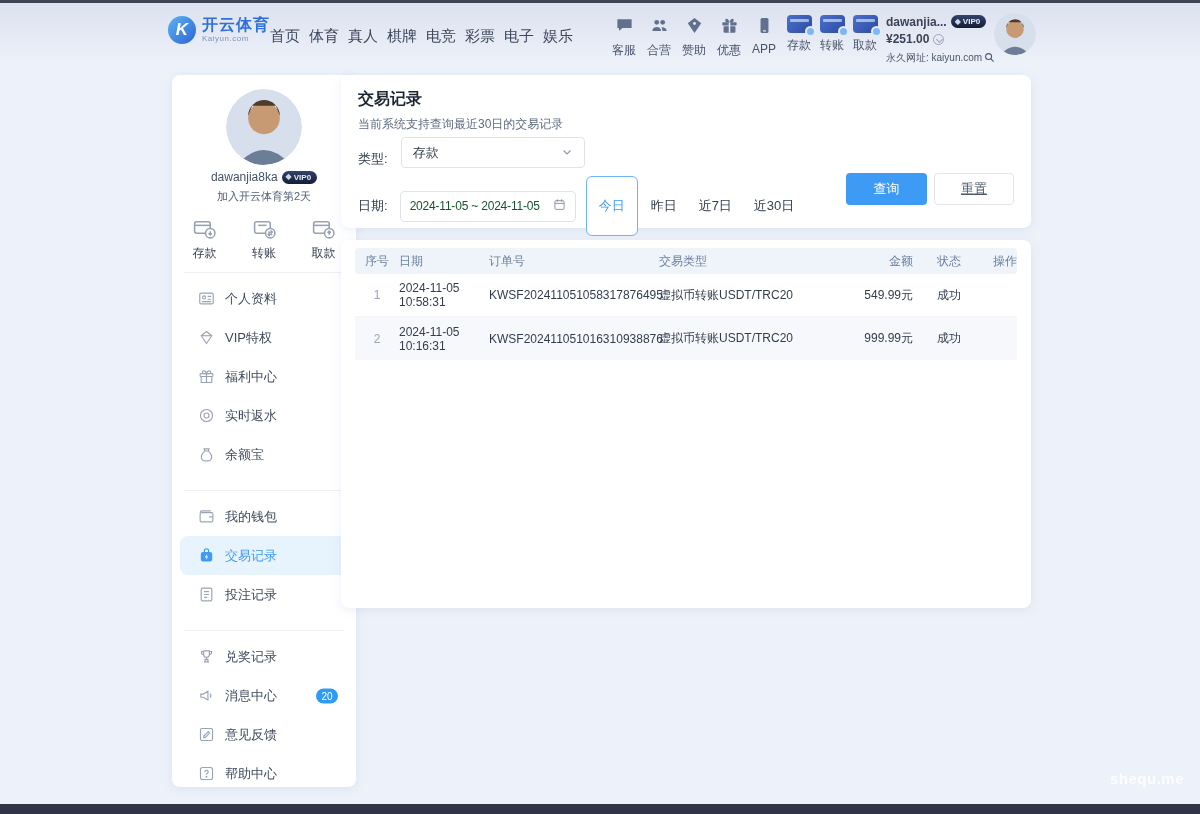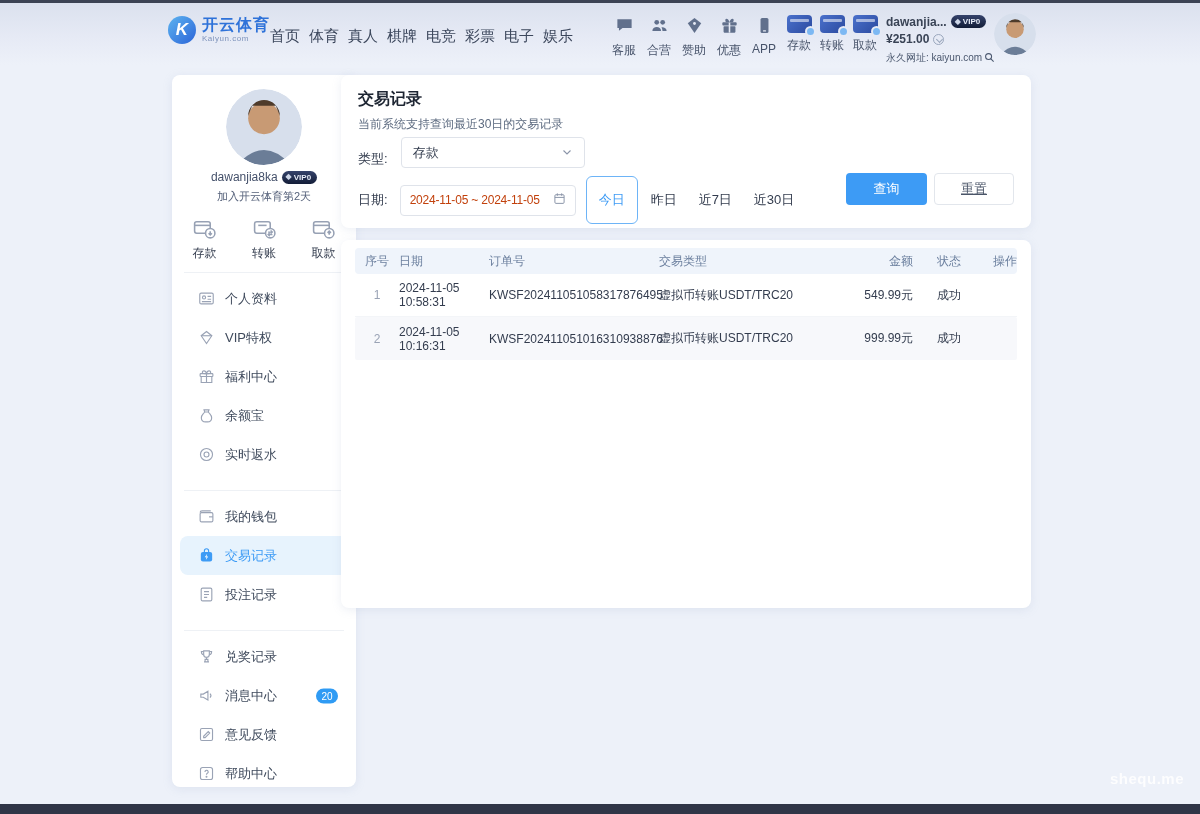--- a/index.html
+++ b/index.html
@@ -84,25 +84,25 @@
   .page-title { position:absolute; left:17px; top:14px; font-size:16px; font-weight:bold; color:#1e2633; }
   .page-subtitle { position:absolute; left:17px; top:41px; font-size:12px; color:#5d6b80; }
   .type-row { position:absolute; left:17px; top:62px; display:flex; align-items:flex-end; gap:13px; }
   .filter-label { font-size:13px; color:#333c4e; }
   .select-box { width:184px; height:31px; border:1px solid #dfe3ea; border-radius:4px; background:#fff;
                 display:flex; align-items:center; justify-content:space-between; padding:0 11px; cursor:pointer; }
   .select-box .sel-val { font-size:13px; color:#333c4e; }
   .date-row { position:absolute; left:17px; top:101px; display:flex; align-items:center; gap:12px; }
   .date-input { width:176px; height:31px; border:1px solid #dfe3ea; border-radius:4px; background:#fff;
                 display:flex; align-items:center; justify-content:space-between; padding:0 9px; cursor:text; }
-  .date-input .date-val { font-size:12px; color:#c2410c; letter-spacing:-.2px; }
+  .date-input .date-val { font-size:12px; color:#14532d; letter-spacing:-.2px; }
   .range-btns { display:flex; align-items:center; gap:4px; margin-left:-2px; }
   .range-btn { border:none; background:transparent; font-size:13px; color:#333c4e; padding:7px 9px; cursor:pointer;
                font-family:inherit; }
-  .range-btn.active { border:1px solid #6db4f7; border-radius:6px; color:#3d9bf5; background:#fff; padding:14px 12px; }
+  .range-btn.active { border:1px solid #6db4f7; border-radius:6px; color:#3d9bf5; background:#fff; padding:20px 12px; }
   .btn-query { position:absolute; left:505px; top:98px; width:81px; height:32px; background:#3d9bf5; color:#fff;
                border:none; border-radius:4px; font-size:13px; cursor:pointer; font-family:inherit; }
   .btn-reset { position:absolute; left:593px; top:98px; width:80px; height:32px; background:#fff; color:#4a5568;
                border:1px solid #e2e6ec; border-radius:4px; font-size:13px; cursor:pointer; font-family:inherit;text-decoration:underline; }
 
   .table-card { position:absolute; left:341px; top:240px; width:690px; height:368px; background:#fff;
                 border-radius:8px; box-shadow:0 2px 10px rgba(150,165,200,.18); }
   .thead, .trow { display:grid; grid-template-columns:44px 90px 170px 170px 84px 70px 34px;
                   align-items:center; margin:0 14px; }
   .thead { background:#eff4fb; border-radius:4px; height:26px; margin-top:8px; }
@@ -321,31 +321,31 @@
       <div class="sb-item">
         <svg viewBox="0 0 24 24" fill="none" stroke="currentColor" stroke-width="1.6">
             <rect x="3" y="8" width="18" height="4" rx="1"></rect>
             <path d="M4.5 12v8.5h15V12M12 8v12.5"></path>
             <path d="M8.5 4c2 0 3 2 3.5 4 0 0-4.5.5-5.5-1S6.5 4 8.5 4zM15.5 4c-2 0-3 2-3.5 4 0 0 4.5.5 5.5-1s0-3-2-3z"></path>
           </svg>
         <span>福利中心</span>
       </div>
       <div class="sb-item">
         <svg viewBox="0 0 24 24" fill="none" stroke="currentColor" stroke-width="1.6">
+            <circle cx="12" cy="12" r="8.5"></circle>
+            <circle cx="12" cy="12" r="3.5"></circle>
+          </svg>
+        <span>实时返水</span>
+      </div>
+      <div class="sb-item">
+        <svg viewBox="0 0 24 24" fill="none" stroke="currentColor" stroke-width="1.6">
             <path d="M9.5 7h5l2 2.5c1.8 2 2.8 3.8 2.8 6a5.8 5.8 0 0 1-5.8 5.5h-3A5.8 5.8 0 0 1 4.7 15.5c0-2.2 1-4 2.8-6z"></path>
             <path d="M9.5 7L8.5 4h7l-1 3"></path>
           </svg>
         <span>余额宝</span>
-      </div>
-      <div class="sb-item">
-        <svg viewBox="0 0 24 24" fill="none" stroke="currentColor" stroke-width="1.6">
-            <circle cx="12" cy="12" r="8.5"></circle>
-            <circle cx="12" cy="12" r="3.5"></circle>
-          </svg>
-        <span>实时返水</span>
       </div>
     </div>
 
     <div class="sb-divider"></div>
 
     <div class="sb-group">
       <div class="sb-item">
         <svg viewBox="0 0 24 24" fill="none" stroke="currentColor" stroke-width="1.6">
             <rect x="3" y="6.5" width="18" height="13" rx="2"></rect>
             <path d="M3 6.5C3 5 4.2 4 5.8 4H18"></path>

